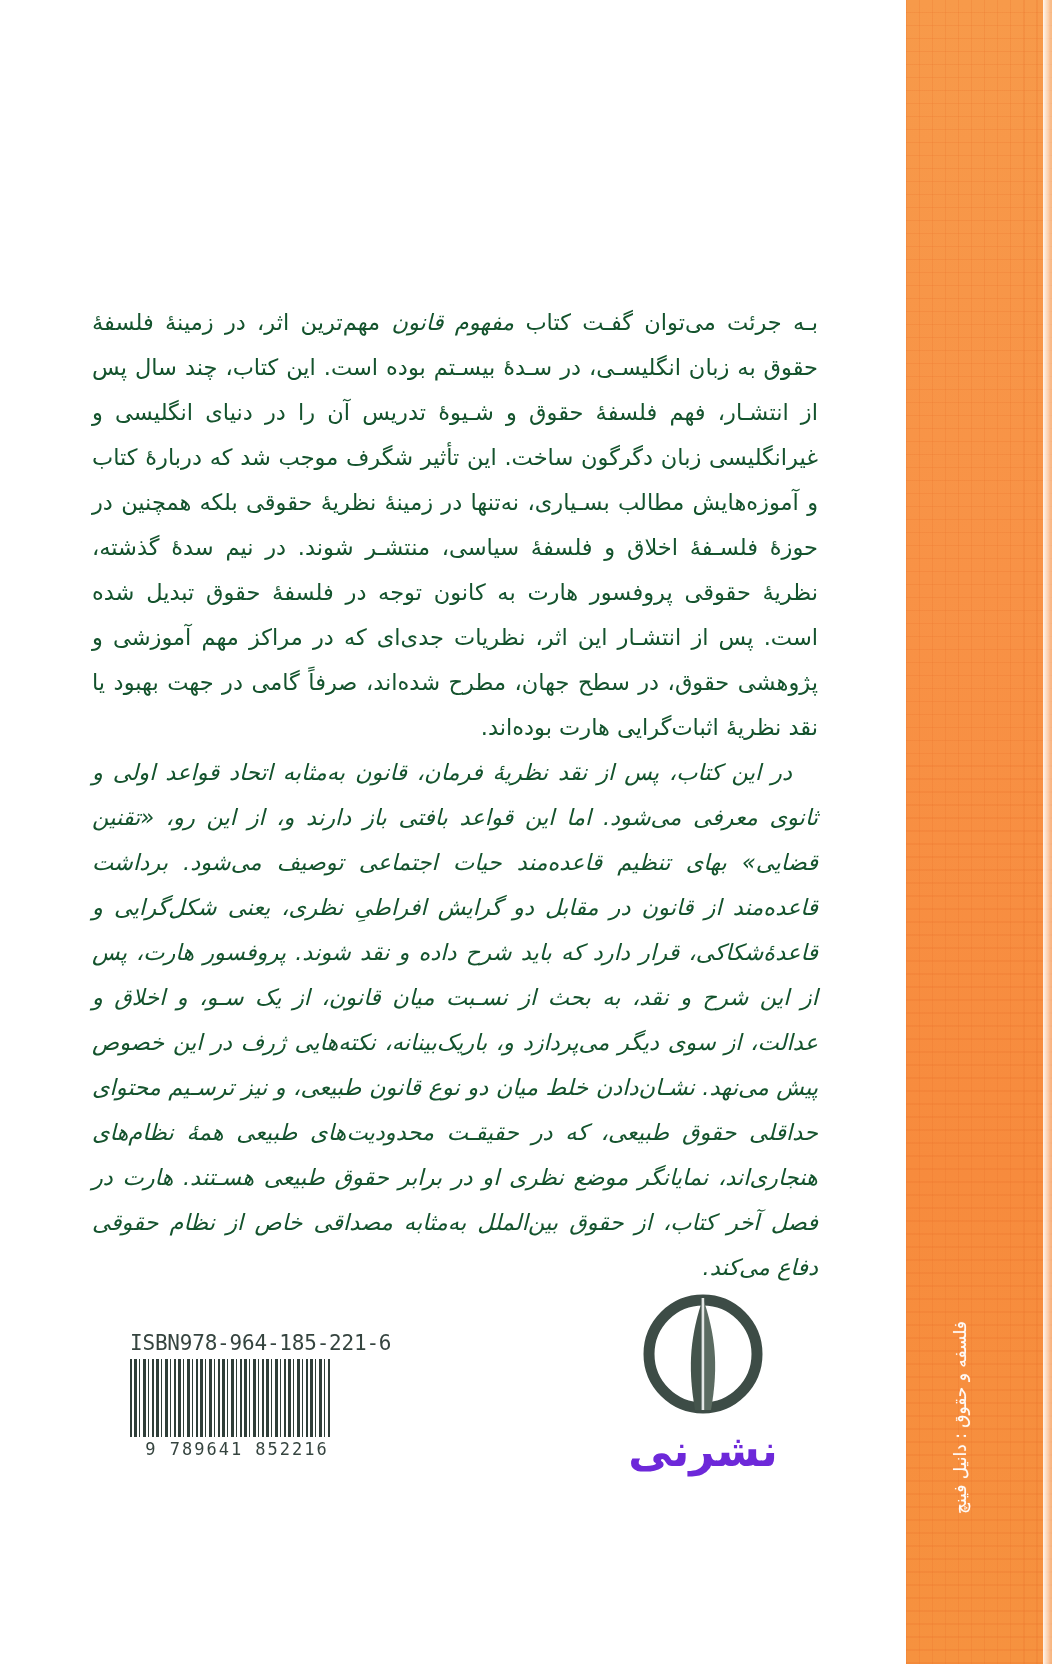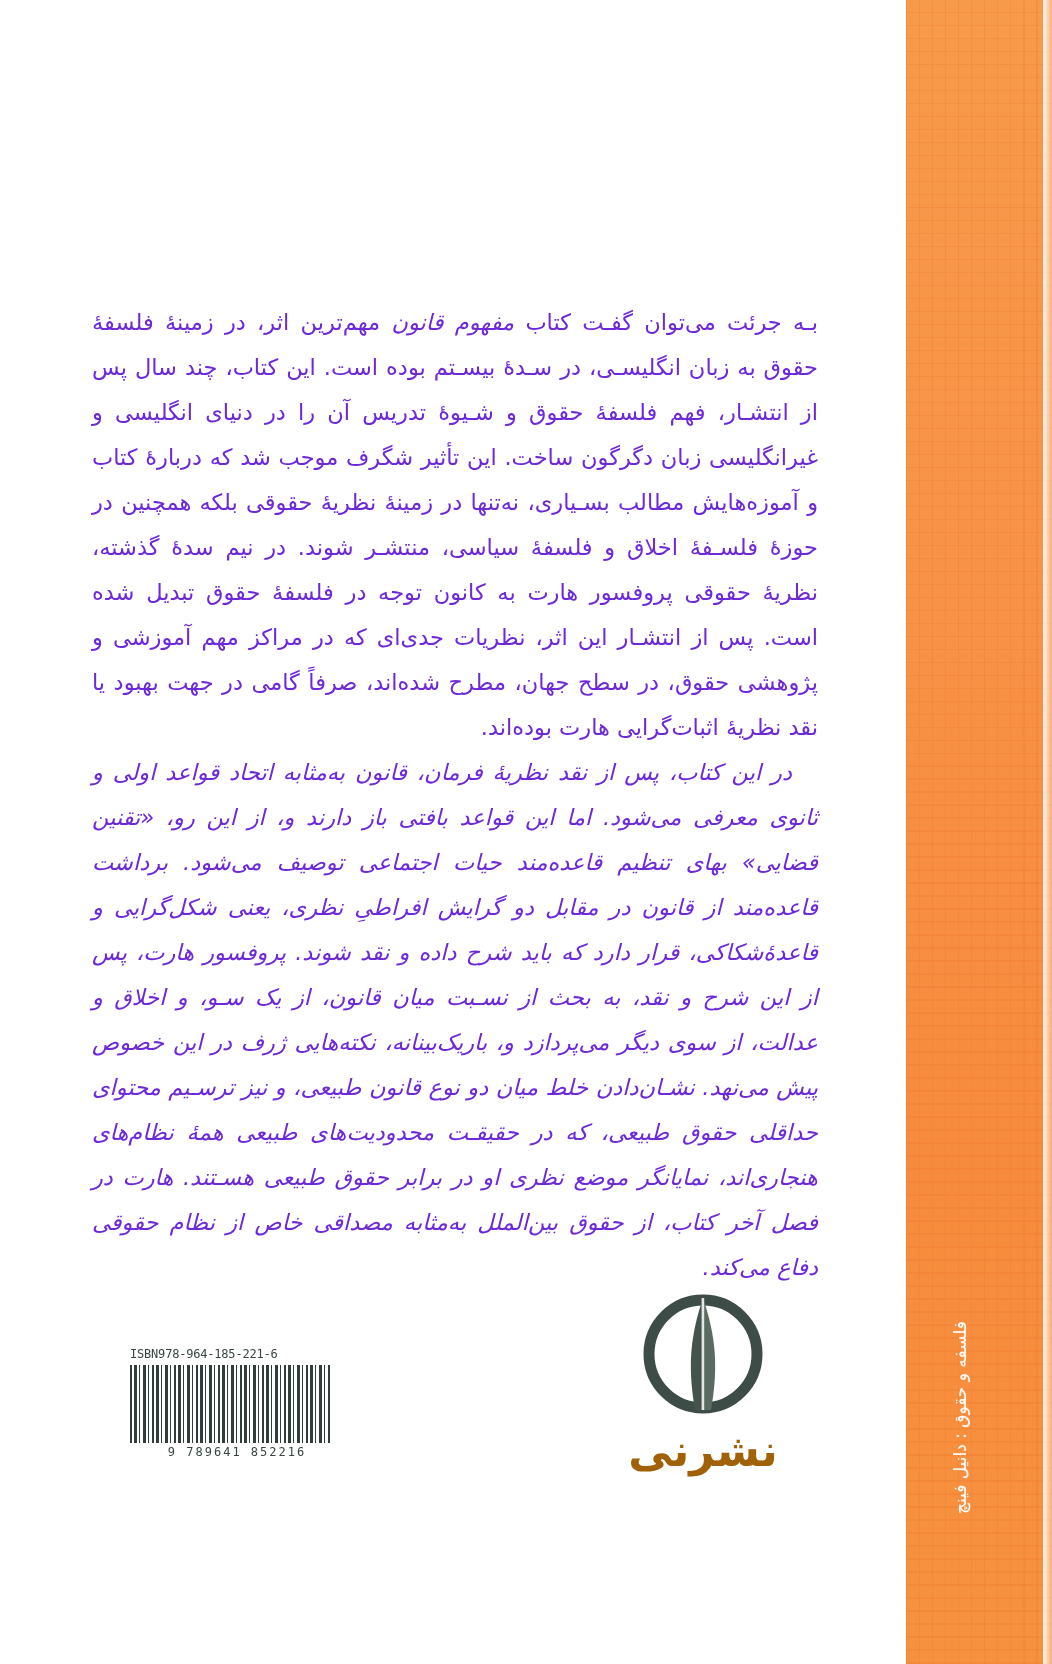--- a/index.html
+++ b/index.html
@@ -63,21 +63,21 @@
     text-shadow:0 0 1px rgba(255,255,255,0.5);
     opacity:0.97;
   }
 
   
   .blurb{
     position:absolute;
     top:300px;
     right:88px;
     left:92px;
-    color:#6d28d9;
+    color:#14532d;
     font-size:22.5px;
     line-height:45px;
     text-align:justify;
     text-justify:inter-word;
     direction:rtl;
   }
   .blurb p{margin:0 0 0 0;}
   .blurb p.indent{text-indent:26px;font-style:italic;}
   .blurb i{font-style:italic;}
 
@@ -85,21 +85,21 @@
   .isbn-block{
     position:absolute;
     left:124px;
     bottom:205px;
     width:220px;
     direction:ltr;
     text-align:center;
   }
   .isbn-line{
     font-family:"DejaVu Sans Mono","Liberation Mono",monospace;
-    font-size:12px;
+    font-size:21px;
     color:#35443f;
     letter-spacing:-0.2px;
     white-space:nowrap;
     margin-bottom:4px;
     text-align:left;
     padding-left:6px;
   }
   .barcode{
     height:78px;
     width:200px;
@@ -112,41 +112,41 @@
         #ffffff 7px, #ffffff 9px,
         #2f3e39 9px, #2f3e39 10px,
         #ffffff 10px, #ffffff 13px,
         #2f3e39 13px, #2f3e39 16px,
         #ffffff 16px, #ffffff 18px,
         #2f3e39 18px, #2f3e39 19px,
         #ffffff 19px, #ffffff 22px);
   }
   .barcode-digits{
     font-family:"DejaVu Sans Mono","Liberation Mono",monospace;
-    font-size:12px;
+    font-size:17px;
     color:#35443f;
     letter-spacing:2px;
     margin-top:2px;
     margin-left:6px;
     text-align:center;
     white-space:nowrap;
   }
 
   
   .publisher{
     position:absolute;
     right:118px;
     bottom:190px;
     width:170px;
     text-align:center;
   }
   .publisher svg{display:block;margin:0 auto;}
   .publisher-name{
     margin-top:8px;
-    color:#a16207;
+    color:#6d28d9;
     font-size:44px;
     line-height:1.05;
     font-weight:700;
     letter-spacing:-1px;
     direction:rtl;
   }
 </style>
 </head>
 <body>
 

